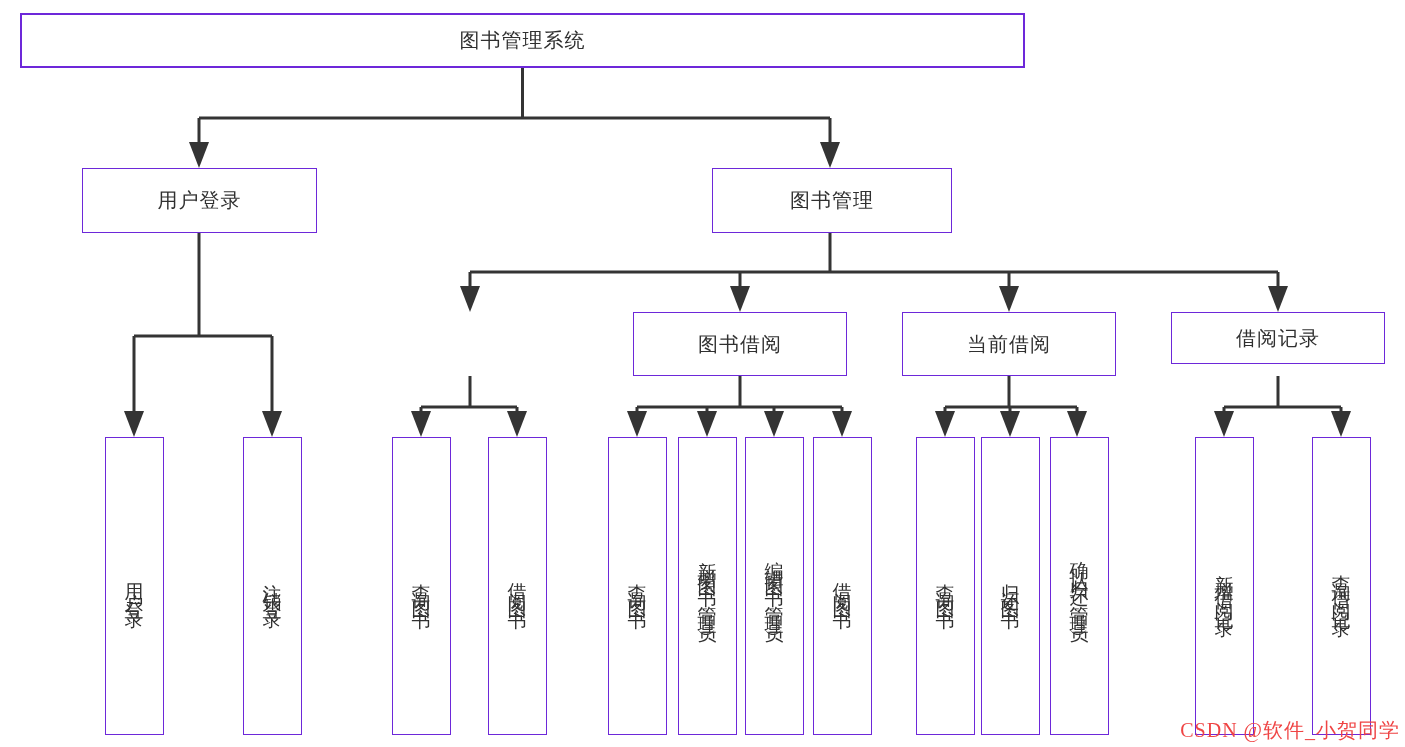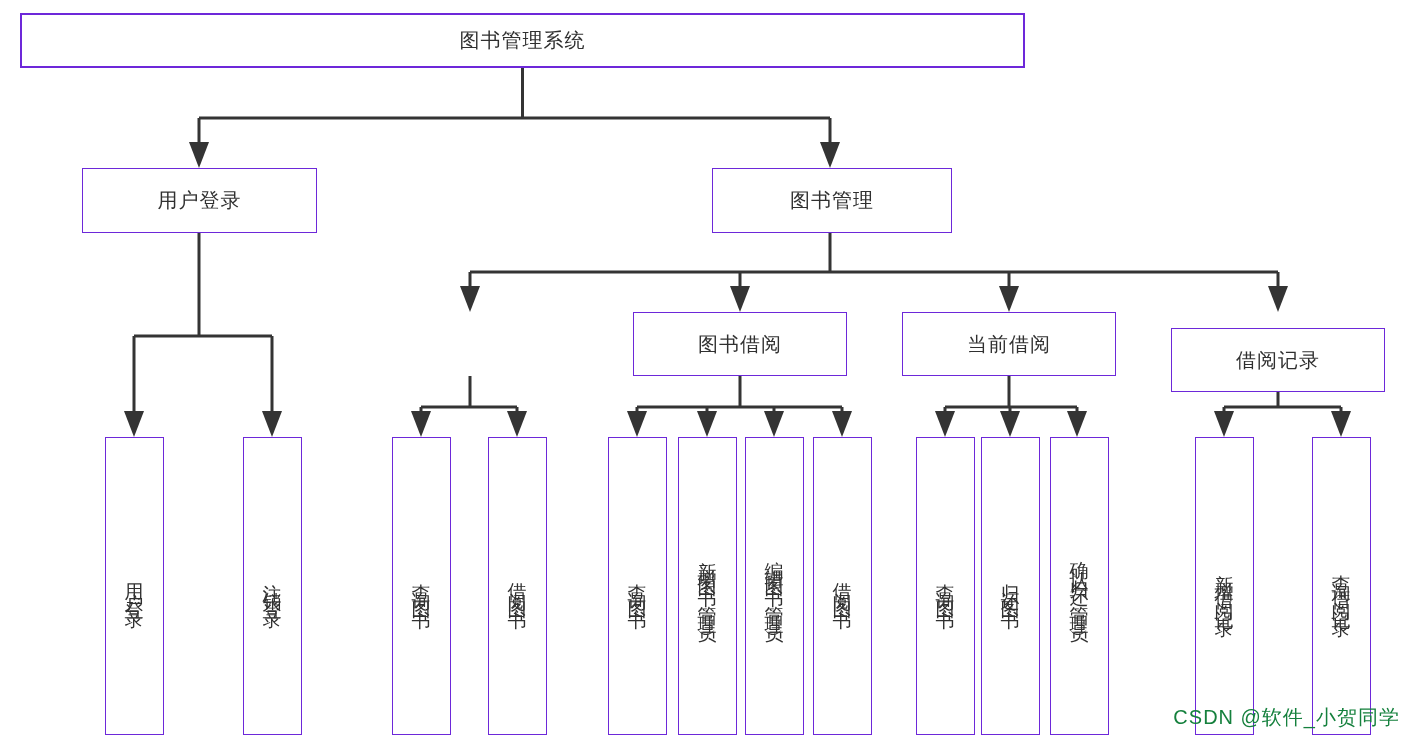--- a/index.html
+++ b/index.html
@@ -40,26 +40,27 @@
     writing-mode: vertical-rl;
     text-orientation: mixed;
     font-size: 19px;
     letter-spacing: 9px;
     color: #303030;
     line-height: 1;
   }
   .watermark {
     position: absolute;
     right: 5px;
-    bottom: 16px;
+    bottom: 3px;
     font-size: 20px;
-    color: #15803d;
+    color: #ef4444;
     letter-spacing: 1px;
     z-index: 3;
     white-space: nowrap;
+    font-family: Liberation Serif, serif;
   }
 </style>
 </head>
 <body>
 
 <div id="canvas">
 
   <svg id="connectors" viewBox="0 0 1405 747" xmlns="http://www.w3.org/2000/svg" aria-hidden="true">
     <g stroke="#343434" stroke-width="3" fill="none">
 
@@ -100,21 +101,21 @@
     </g>
   </svg>
 
   <div class="box root" style="left:20px; top:13px; width:1005px; height:55px;">图书管理系统</div>
 
   <div class="box" style="left:82px; top:168px; width:235px; height:65px;">用户登录</div>
   <div class="box" style="left:712px; top:168px; width:240px; height:65px;">图书管理</div>
 
   <div class="box" style="left:902px; top:312px; width:214px; height:64px;">当前借阅</div>
   <div class="box" style="left:633px; top:312px; width:214px; height:64px;">图书借阅</div>
-  <div class="box" style="left:1171px; top:312px; width:214px; height:64px;margin-top:16px;">借阅记录</div>
+  <div class="box" style="left:1171px; top:312px; width:214px; height:52px;">借阅记录</div>
 
   <div class="box leaf-box" style="left:105px; top:437px; width:59px; height:298px;">
     <span>用户登录</span>
   </div>
   <div class="box leaf-box" style="left:243px; top:437px; width:59px; height:298px;">
     <span>注销登录</span>
   </div>
 
   <div class="box leaf-box" style="left:392px; top:437px; width:59px; height:298px;">
     <span>查询图书</span>

